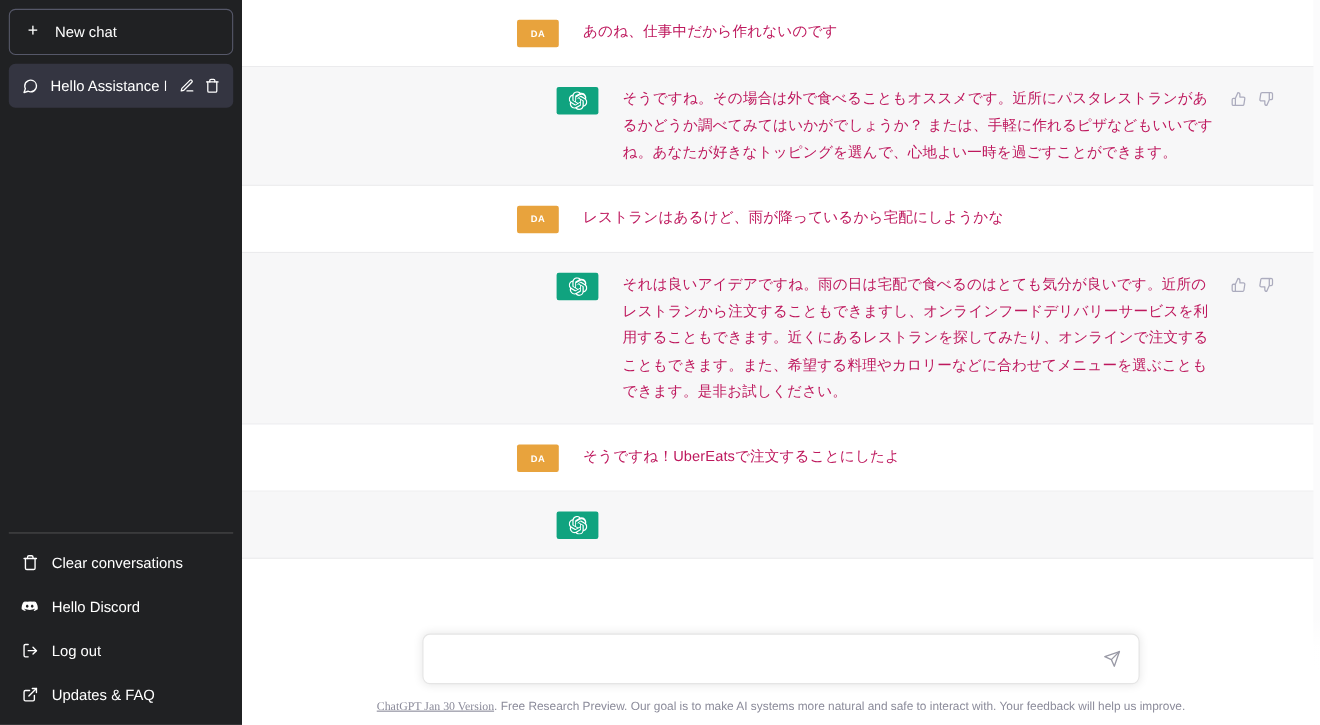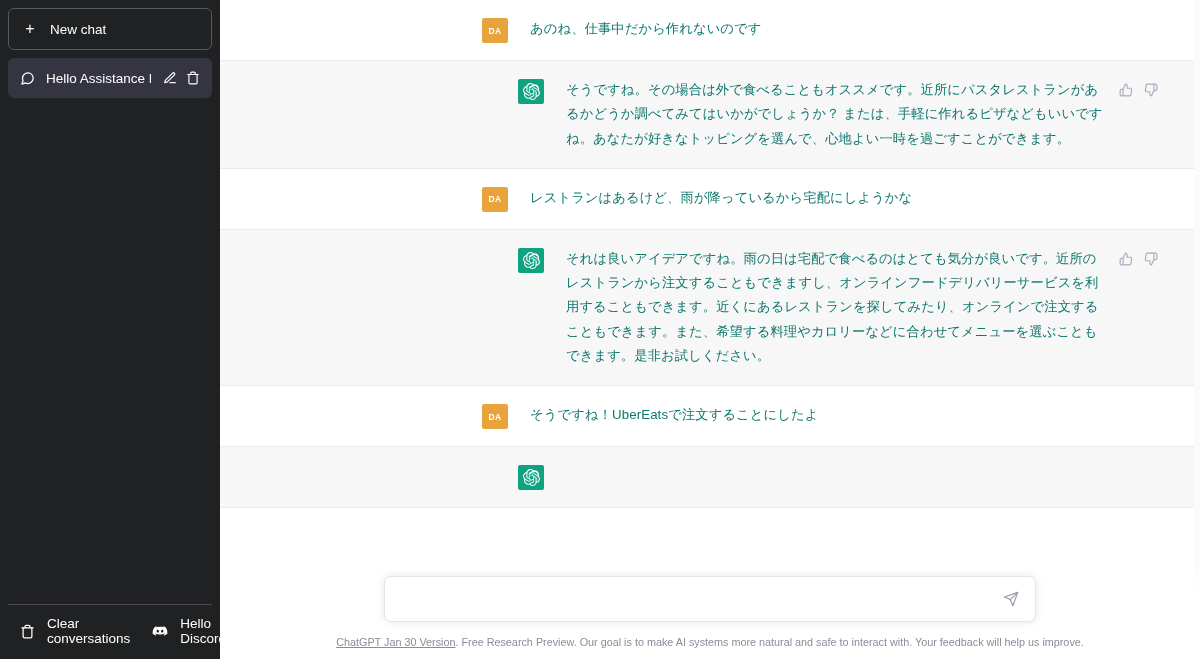--- a/index.html
+++ b/index.html
@@ -93,21 +93,21 @@
     align-items: center;
     flex-shrink: 0;
   }
 
   .spacer { flex: 1; }
 
   .sidebar-footer {
     border-top: 1px solid #4d4d4f;
     padding-top: 6px;
     display: flex;
-    flex-direction: row;
+    flex-direction: column;
     flex-shrink: 0;
   }
 
   .footer-item {
     display: flex;
     align-items: center;
     gap: 12px;
     height: 40px;
     padding: 0 11px;
     border-radius: 6px;
@@ -163,21 +163,21 @@
   .avatar-col {
     width: 310px;
     flex-shrink: 0;
     display: flex;
     justify-content: flex-end;
     padding-right: 22px;
     padding-top: 1px;
   }
 
   .avatar {
-    width: 26px;
+    width: 38px;
     height: 25px;
     border-radius: 2px;
     display: flex;
     align-items: center;
     justify-content: center;
     flex-shrink: 0;
   }
   .avatar.user {
     background: #e8a33d;
     color: #ffffff;
@@ -197,21 +197,21 @@
     display: flex;
     align-items: flex-start;
     gap: 10px;
   }
 
   .msg-text {
     flex: 1;
     min-width: 0;
     font-size: 13.3px;
     line-height: 24.3px;
-    color: #0f766e;
+    color: #be185d;
     max-width: 600px;
     letter-spacing: 0.1px;
   }
 
   .feedback {
     display: flex;
     gap: 9px;
     flex-shrink: 0;
     padding-top: 4px;
     color: #acacbe;
@@ -282,20 +282,21 @@
     width: 100%;
     text-align: center;
     padding: 13px 0 10px 0;
     font-size: 10.8px;
     line-height: 14px;
     color: #8b8b9a;
   }
   .disclaimer a {
     color: #8b8b9a;
     text-decoration: underline;
+    font-family: Liberation Serif, serif;
   }
 
   
   #scroll-track {
     position: absolute;
     top: 0; right: 0;
     width: 6px;
     height: 659px;
     background: #fbfbfc;
   }

